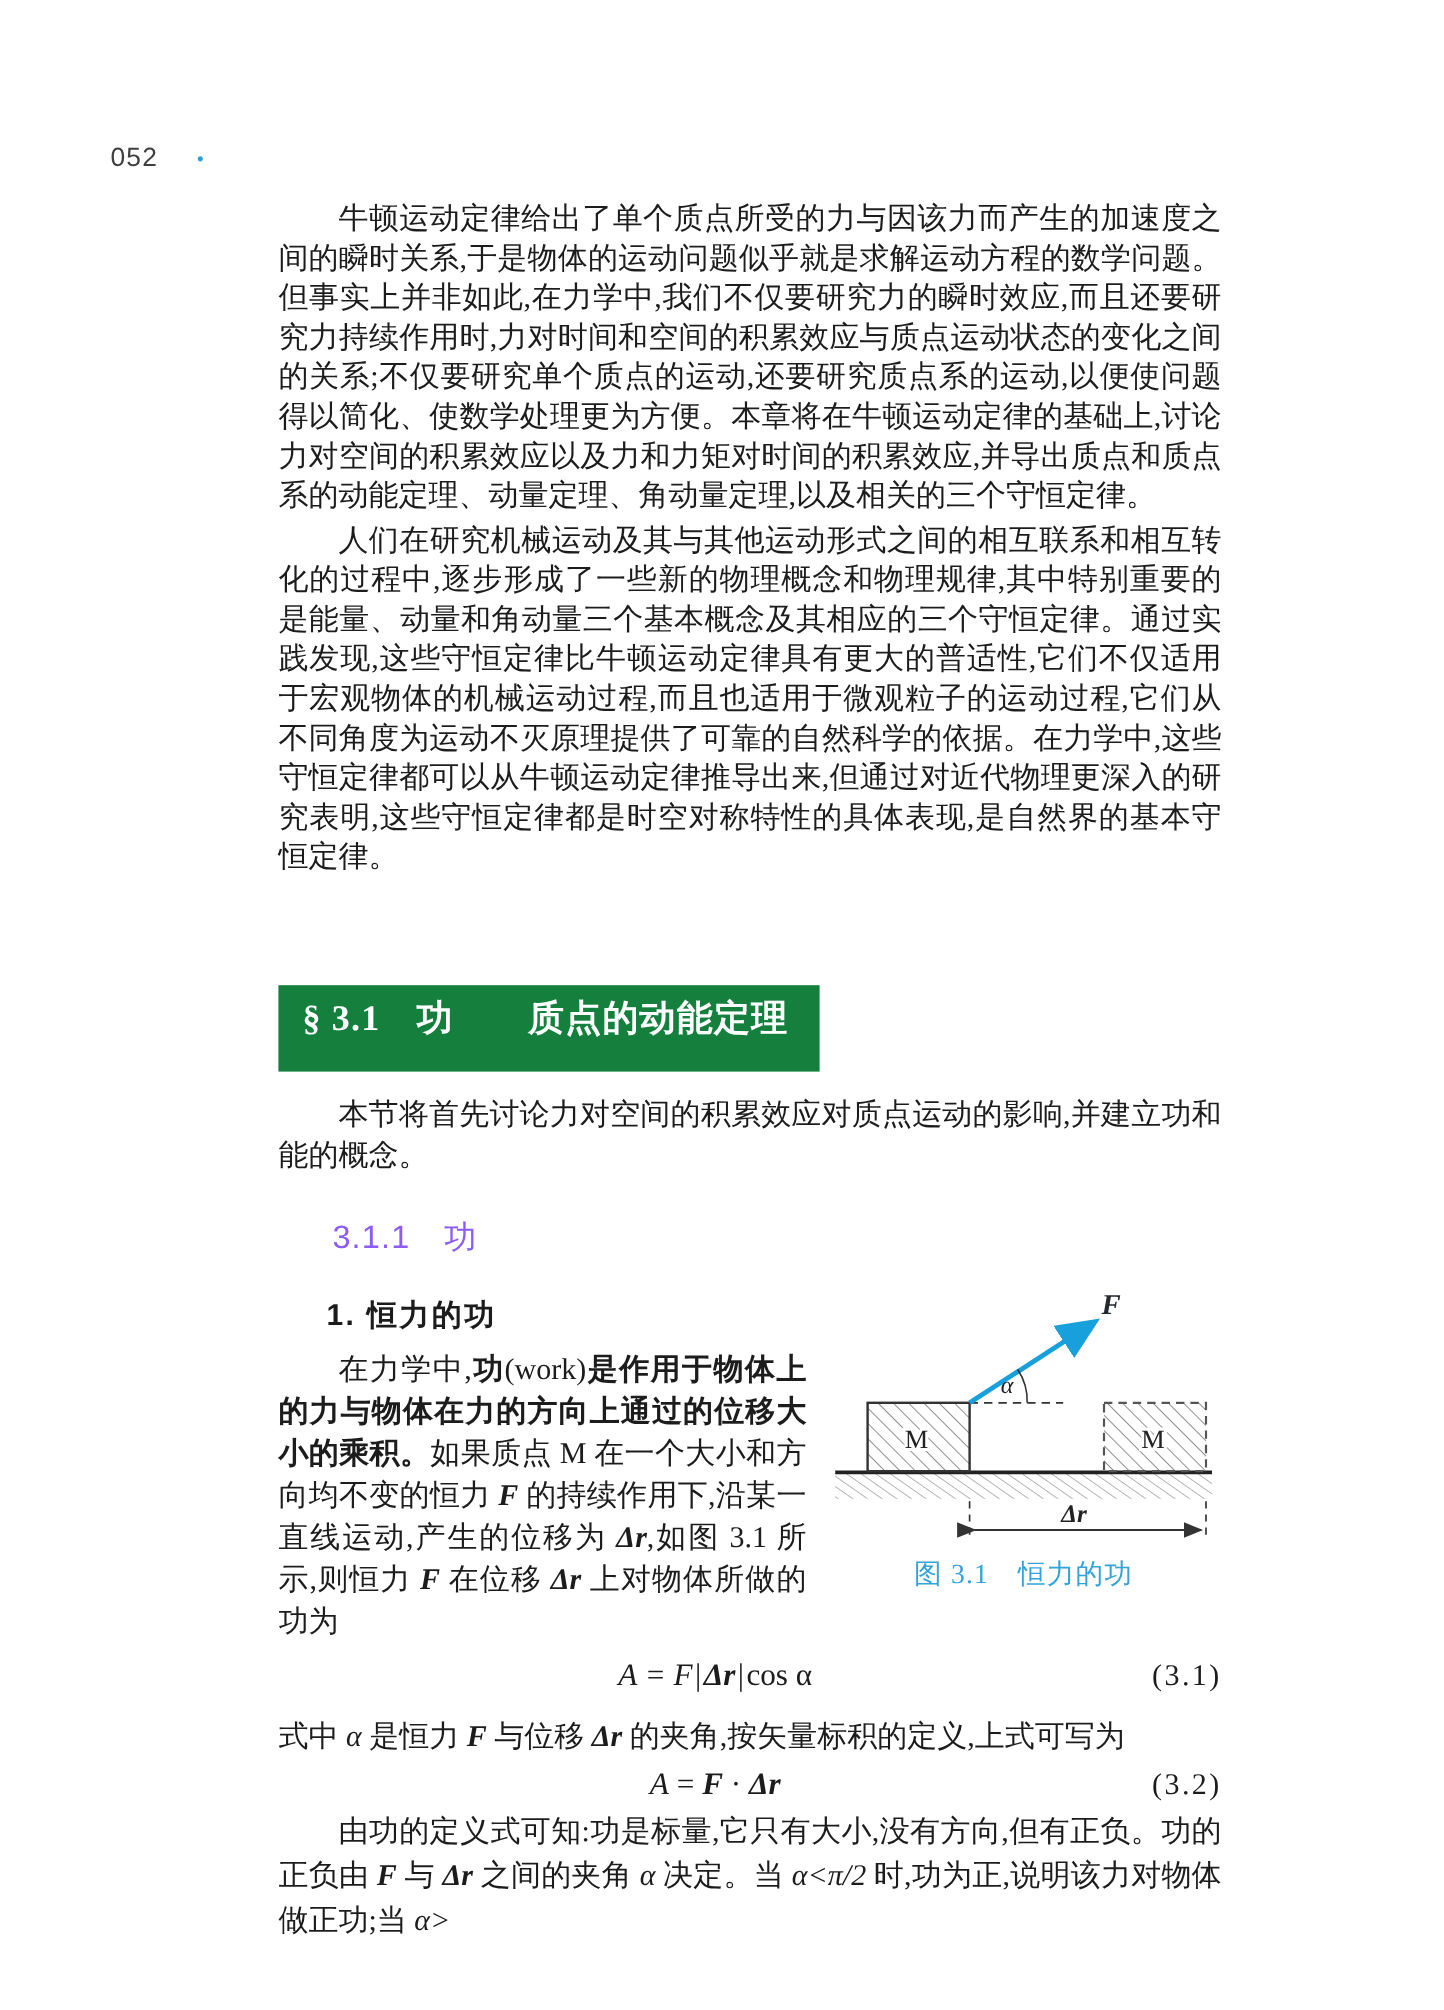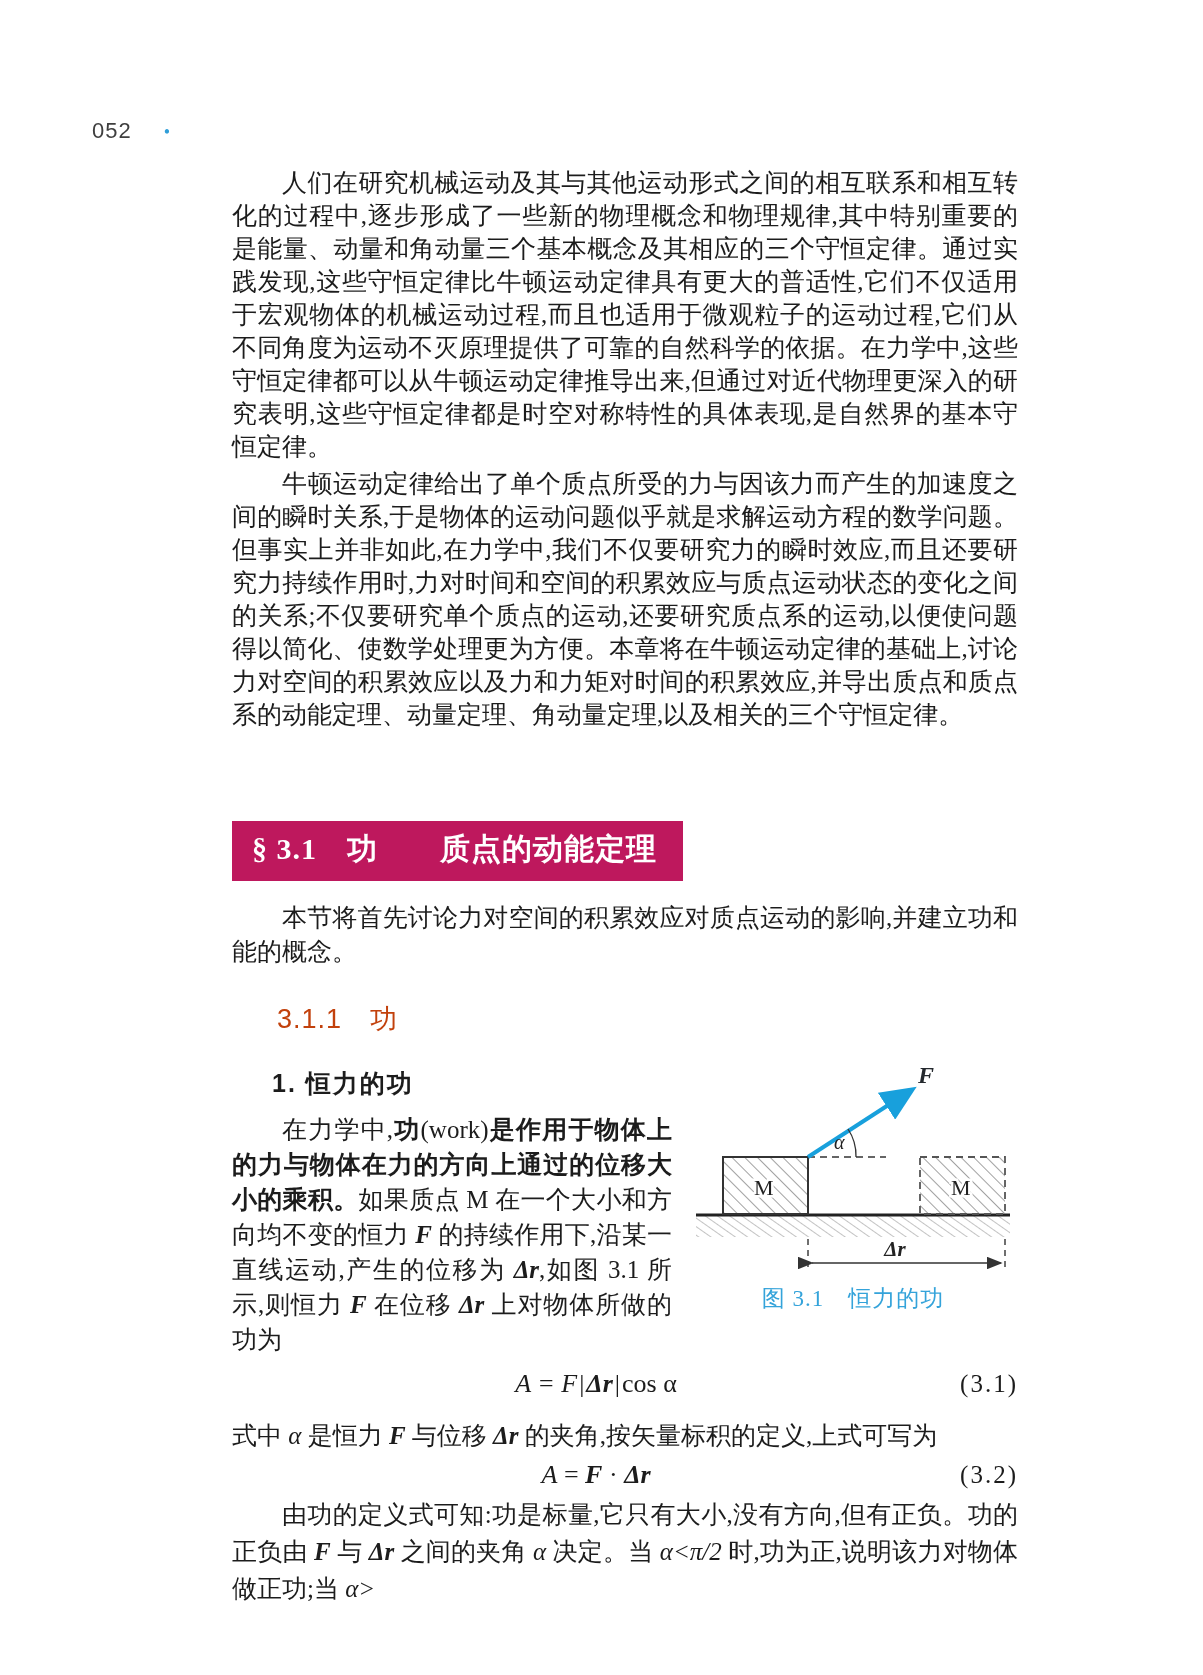--- a/index.html
+++ b/index.html
@@ -30,35 +30,35 @@
   p { margin:0; }
   .body-para {
     font-size:25px; line-height:33px;
     text-align:justify; text-indent:2em;
   }
   .body-para + .body-para { margin-top:4px; }
   
   .section-banner {
     display:inline-block;
     margin-top:90px;
-    background:#be185d;
+    background:#15803d;
     color:#ffffff;
     font-weight:700;
     font-size:30px;
     line-height:56px;
-    padding:0 26px 4px 20px;
+    padding:0 26px 16px 20px;
     letter-spacing:1px;
   }
   .banner-num { font-family:"Liberation Serif","DejaVu Serif",serif; }
   .banner-title { font-family:"Liberation Sans","DejaVu Sans",sans-serif; margin-left:30px; }
   .lead-para { margin-top:20px; font-size:25px; line-height:34px; text-align:justify; text-indent:2em; }
   
   .sub-heading {
     margin-top:32px; margin-left:45px;
-    color:#c2410c;
+    color:#8b5cf6;
     font-family:"Liberation Sans","DejaVu Sans",sans-serif;
     font-size:27px; font-weight:400;
     letter-spacing:1px;
   }
   
   .work-section { margin-top:30px; }
   .figure {
     float:right;
     width:330px;
     margin-top:-42px;
@@ -97,22 +97,22 @@
 
 <div class="page">
 
   <div class="running-head">
     <span class="page-number">052</span>
     <span class="head-bullet">•</span>
   </div>
 
   <div class="main">
 
+    <p class="body-para">牛顿运动定律给出了单个质点所受的力与因该力而产生的加速度之间的瞬时关系,于是物体的运动问题似乎就是求解运动方程的数学问题。但事实上并非如此,在力学中,我们不仅要研究力的瞬时效应,而且还要研究力持续作用时,力对时间和空间的积累效应与质点运动状态的变化之间的关系;不仅要研究单个质点的运动,还要研究质点系的运动,以便使问题得以简化、使数学处理更为方便。本章将在牛顿运动定律的基础上,讨论力对空间的积累效应以及力和力矩对时间的积累效应,并导出质点和质点系的动能定理、动量定理、角动量定理,以及相关的三个守恒定律。</p>
     <p class="body-para">人们在研究机械运动及其与其他运动形式之间的相互联系和相互转化的过程中,逐步形成了一些新的物理概念和物理规律,其中特别重要的是能量、动量和角动量三个基本概念及其相应的三个守恒定律。通过实践发现,这些守恒定律比牛顿运动定律具有更大的普适性,它们不仅适用于宏观物体的机械运动过程,而且也适用于微观粒子的运动过程,它们从不同角度为运动不灭原理提供了可靠的自然科学的依据。在力学中,这些守恒定律都可以从牛顿运动定律推导出来,但通过对近代物理更深入的研究表明,这些守恒定律都是时空对称特性的具体表现,是自然界的基本守恒定律。</p>
-    <p class="body-para">牛顿运动定律给出了单个质点所受的力与因该力而产生的加速度之间的瞬时关系,于是物体的运动问题似乎就是求解运动方程的数学问题。但事实上并非如此,在力学中,我们不仅要研究力的瞬时效应,而且还要研究力持续作用时,力对时间和空间的积累效应与质点运动状态的变化之间的关系;不仅要研究单个质点的运动,还要研究质点系的运动,以便使问题得以简化、使数学处理更为方便。本章将在牛顿运动定律的基础上,讨论力对空间的积累效应以及力和力矩对时间的积累效应,并导出质点和质点系的动能定理、动量定理、角动量定理,以及相关的三个守恒定律。</p>
 
     <div>
       <div class="section-banner">
         <span class="banner-num">§ 3.1</span><span class="banner-title">功　　质点的动能定理</span>
       </div>
     </div>
 
     <p class="lead-para">本节将首先讨论力对空间的积累效应对质点运动的影响,并建立功和能的概念。</p>
 
     <div class="sub-heading">3.1.1　功</div>

